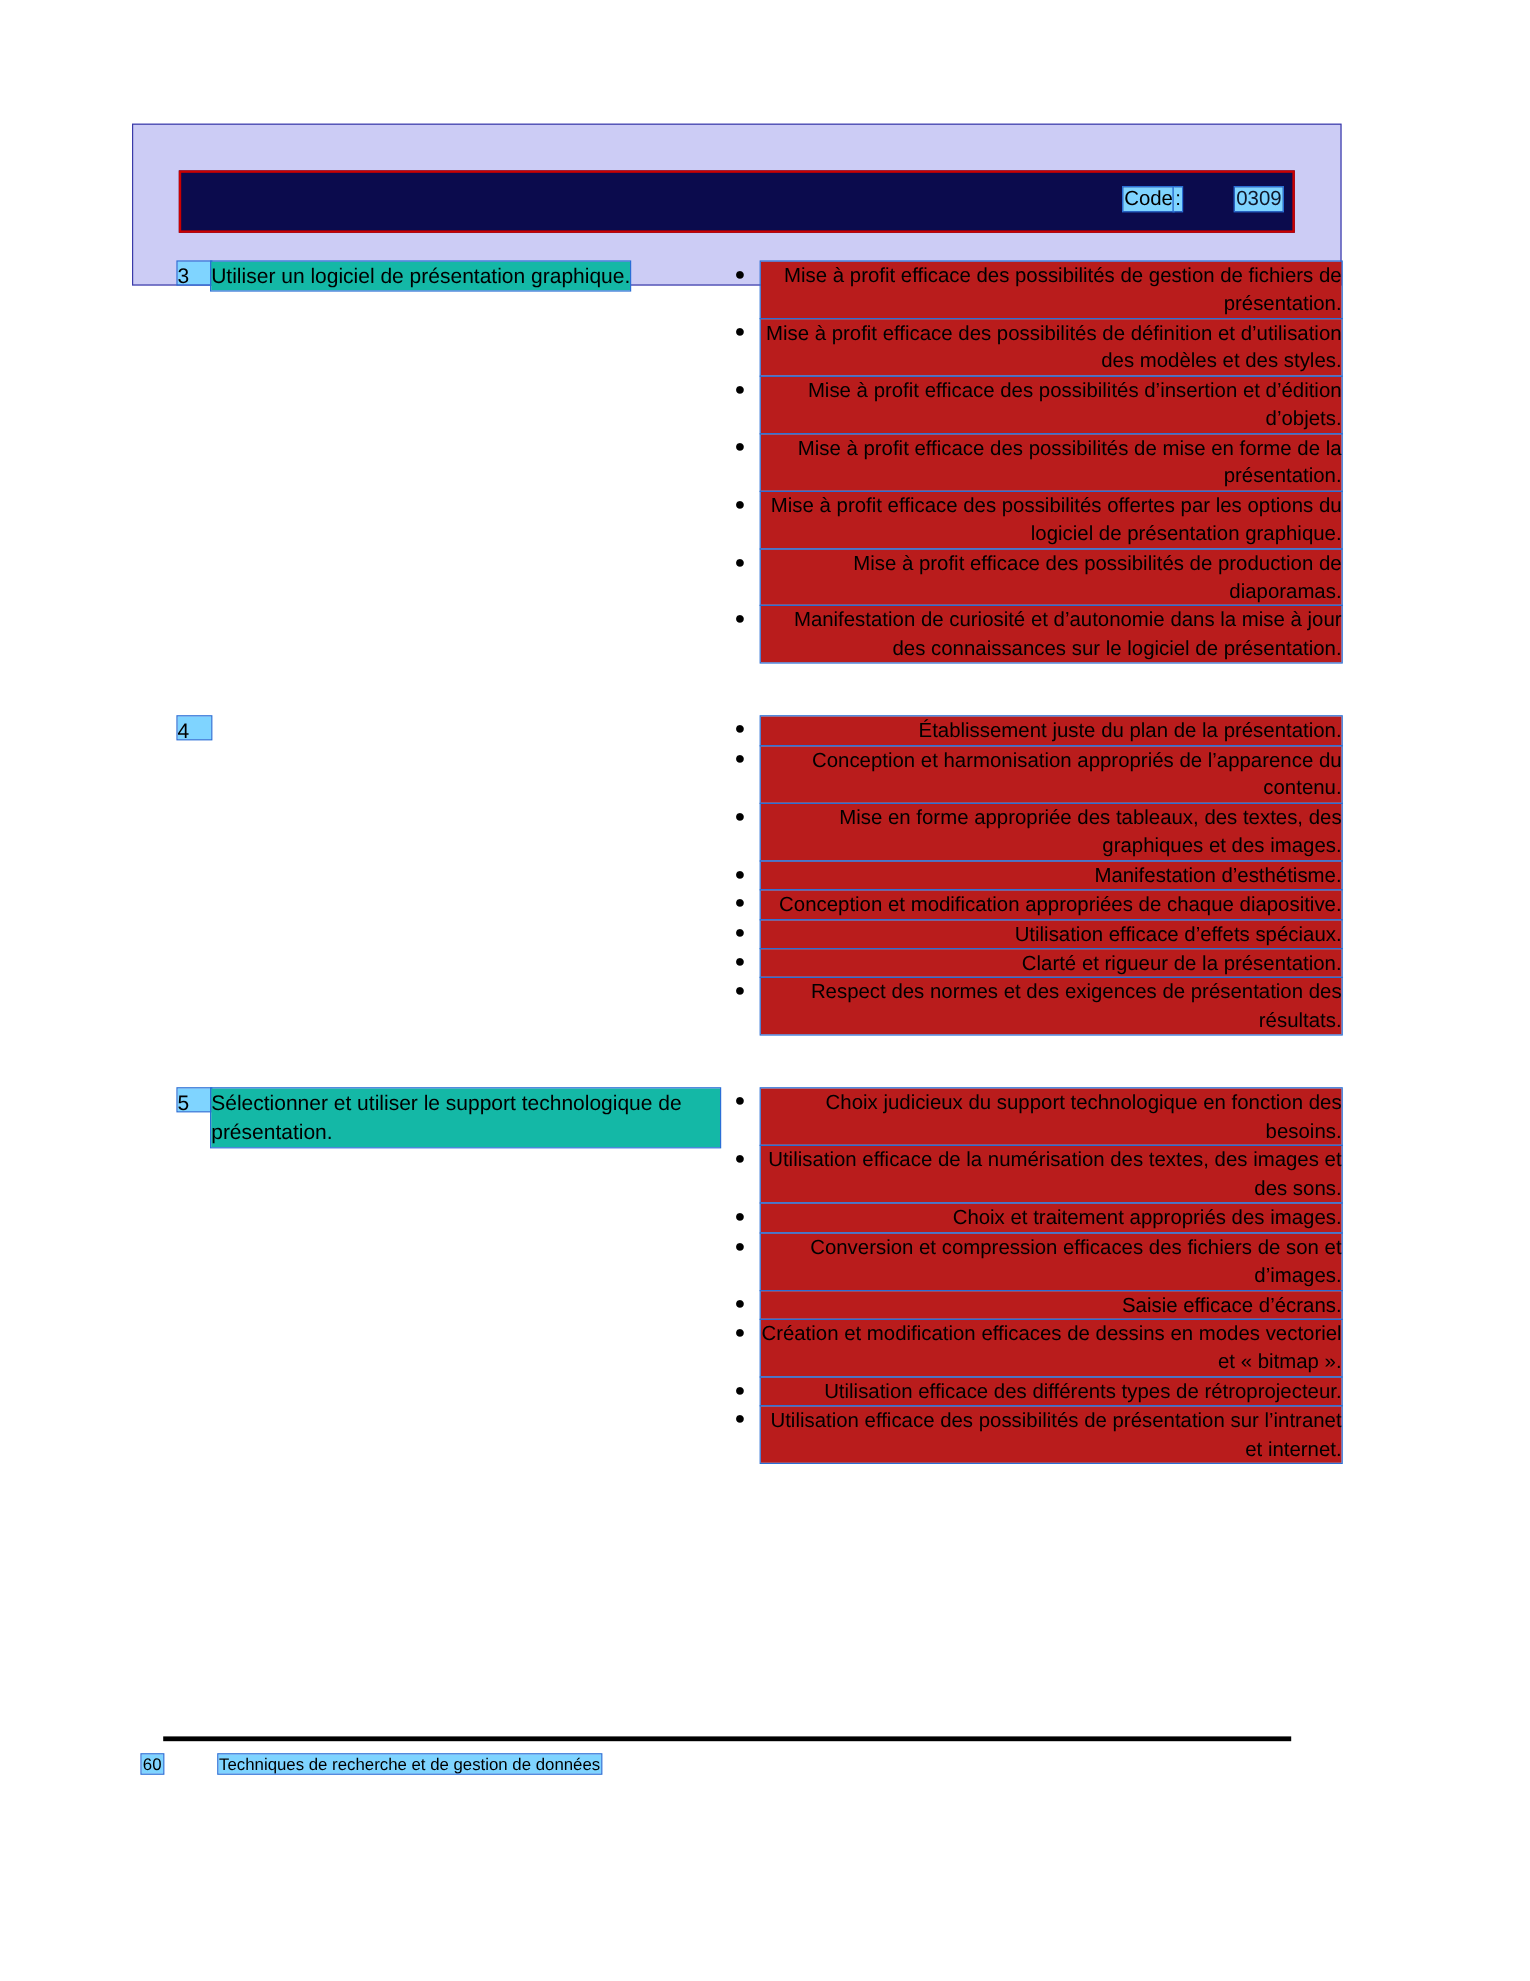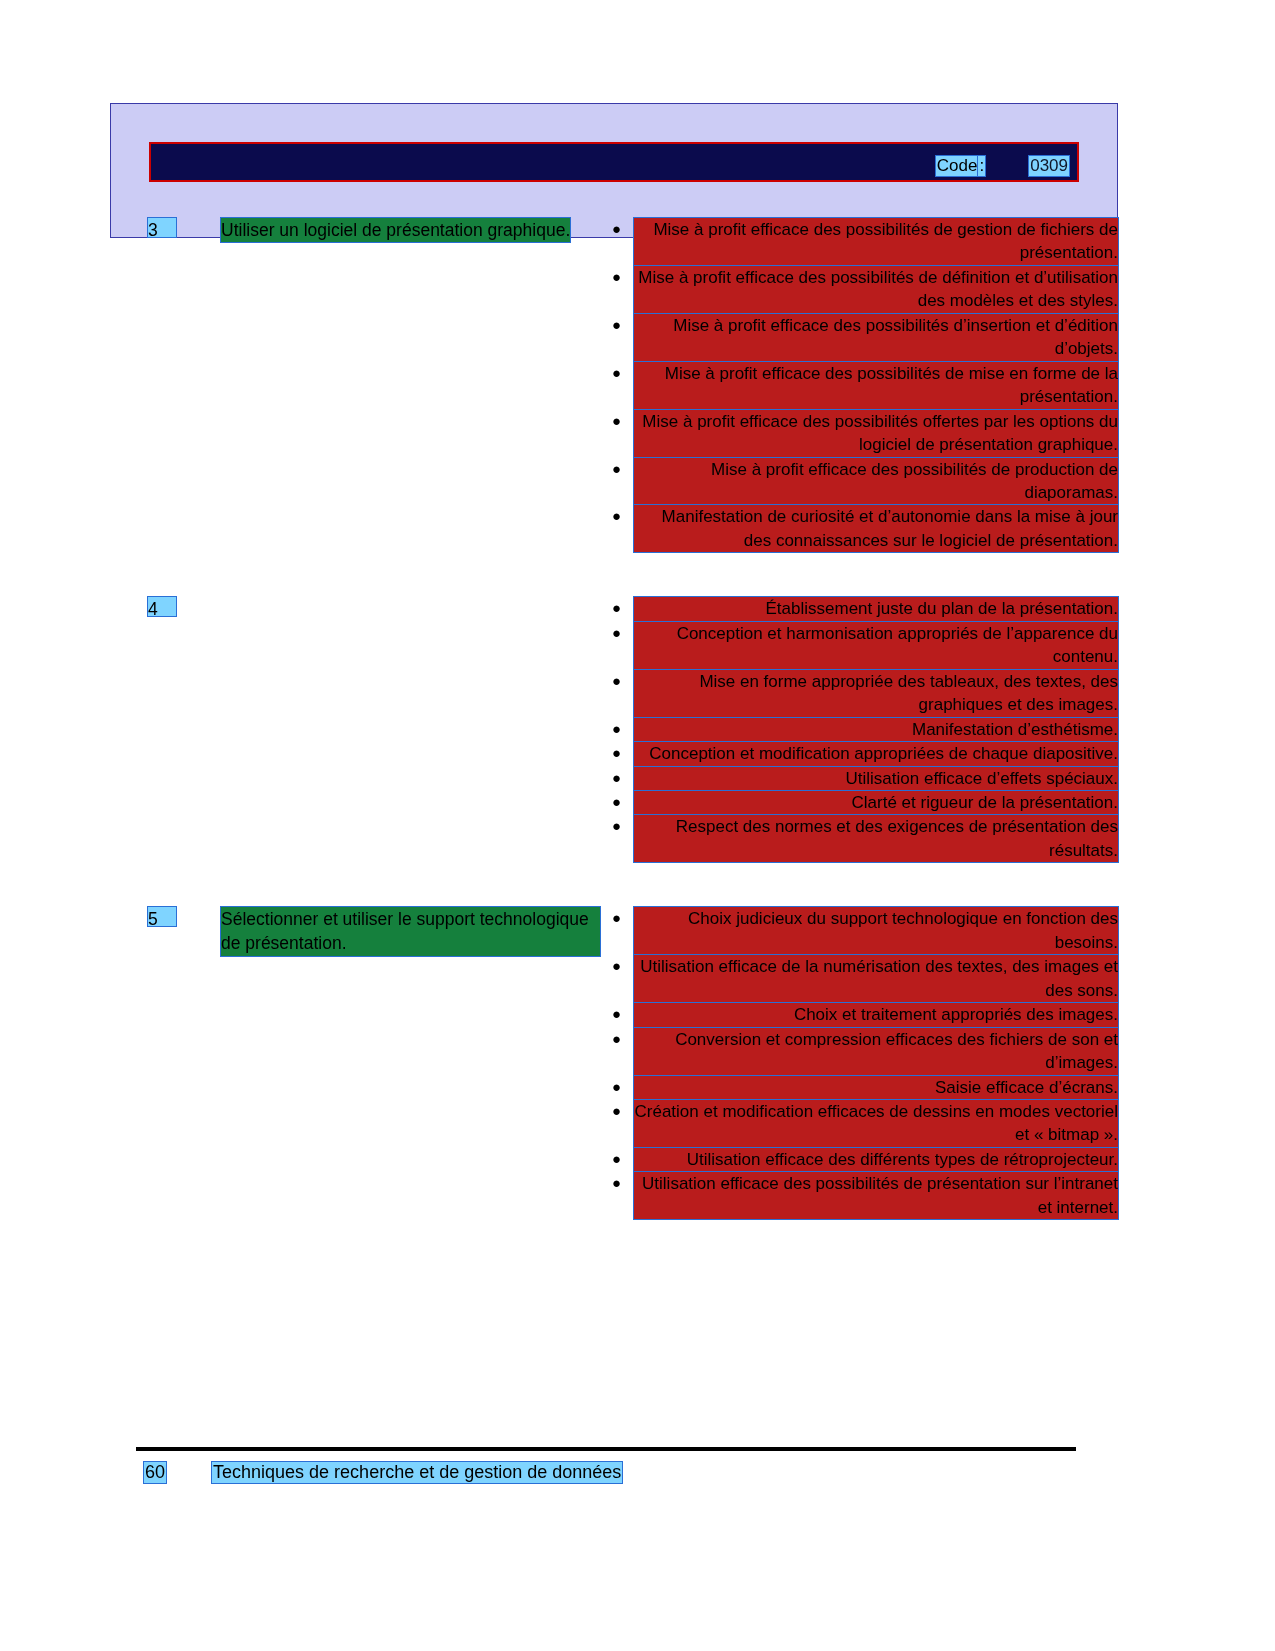--- a/index.html
+++ b/index.html
@@ -24,21 +24,21 @@
     height: 135px;
     background: #ccccf5;
     border: 1px solid #3a3aa8;
     box-sizing: border-box;
   }
   .header-inner {
     position: absolute;
     left: 38px;
     top: 38px;
     width: 930px;
-    height: 40px;
+    height: 52px;
     background: #0b0b4d;
     border: 2px solid #cc0000;
     box-sizing: border-box;
   }
   .code-wrap {
     position: absolute;
     right: 8px;
     top: 12px;
     display: flex;
     align-items: baseline;
@@ -97,24 +97,23 @@
     line-height: 1.38;
   }
   .task-num {
     width: 28px;
     flex: 0 0 28px;
     background: #7fd4ff;
     outline: 1px solid #2a6fd6;
     height: 19px;
   }
   .task-text {
-    background: #15803d;
+    background: #14b8a6;
     outline: 1px solid #2a6fd6;
     display: inline;
-    margin-left: 45px;
   }
 
   .crit-list {
     list-style: none;
     margin: 0;
     padding: 0;
   }
   .crit-item {
     display: flex;
     align-items: flex-start;
@@ -145,25 +144,25 @@
   .footer-rule {
     position: absolute;
     left: 136px;
     top: 1447px;
     width: 940px;
     height: 4px;
     background: #000000;
   }
   .footer {
     position: absolute;
-    left: 144px;
+    left: 118px;
     top: 1462px;
     display: flex;
     align-items: baseline;
-    font-size: 18px;
+    font-size: 14px;
   }
   .footer-page {
     background: #7fd4ff;
     outline: 1px solid #2a6fd6;
     padding: 0 1px;
     margin-right: 46px;
   }
   .footer-title {
     background: #7fd4ff;
     outline: 1px solid #2a6fd6;

